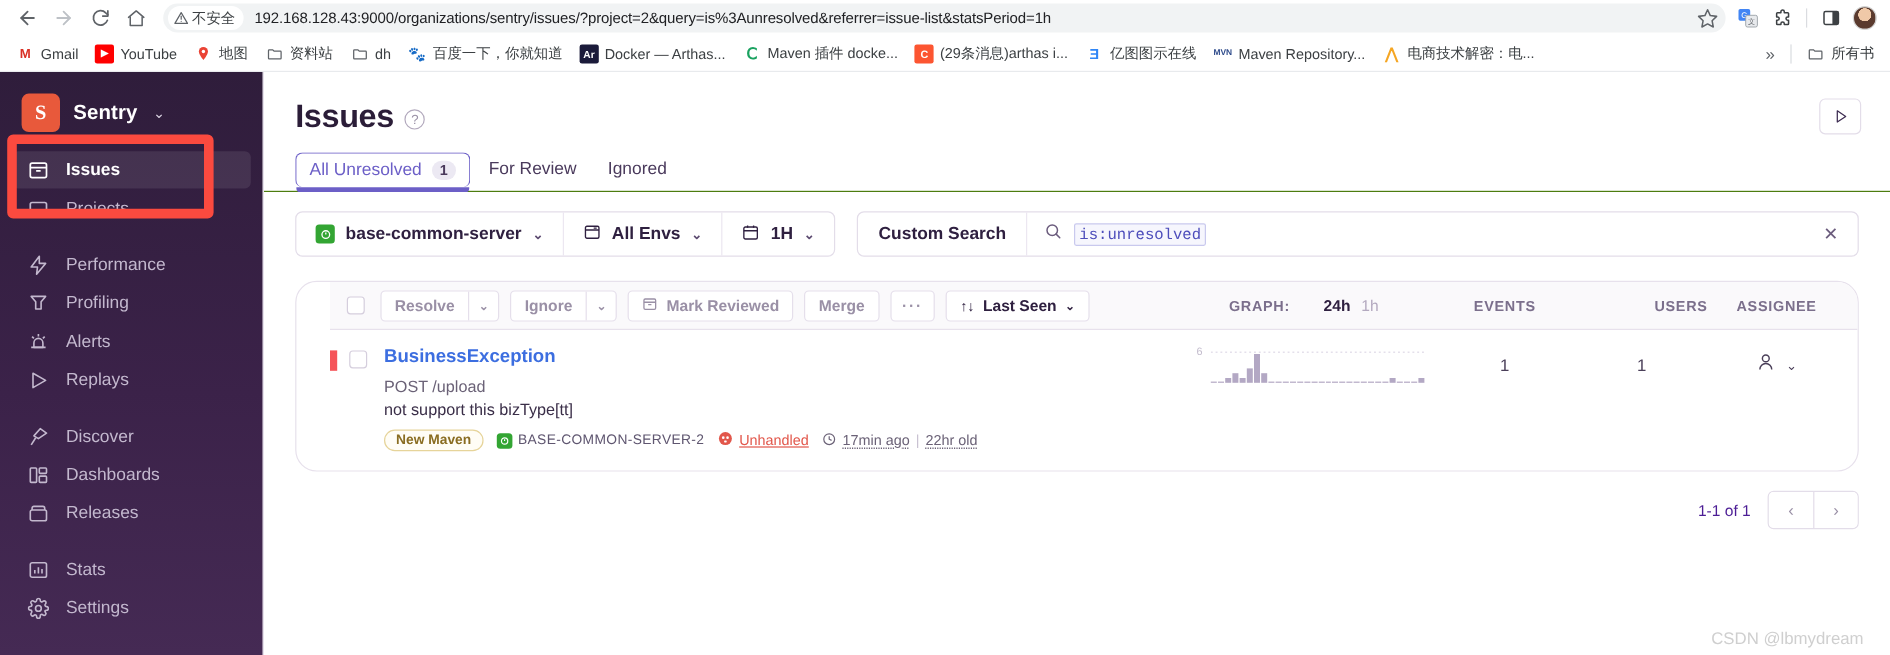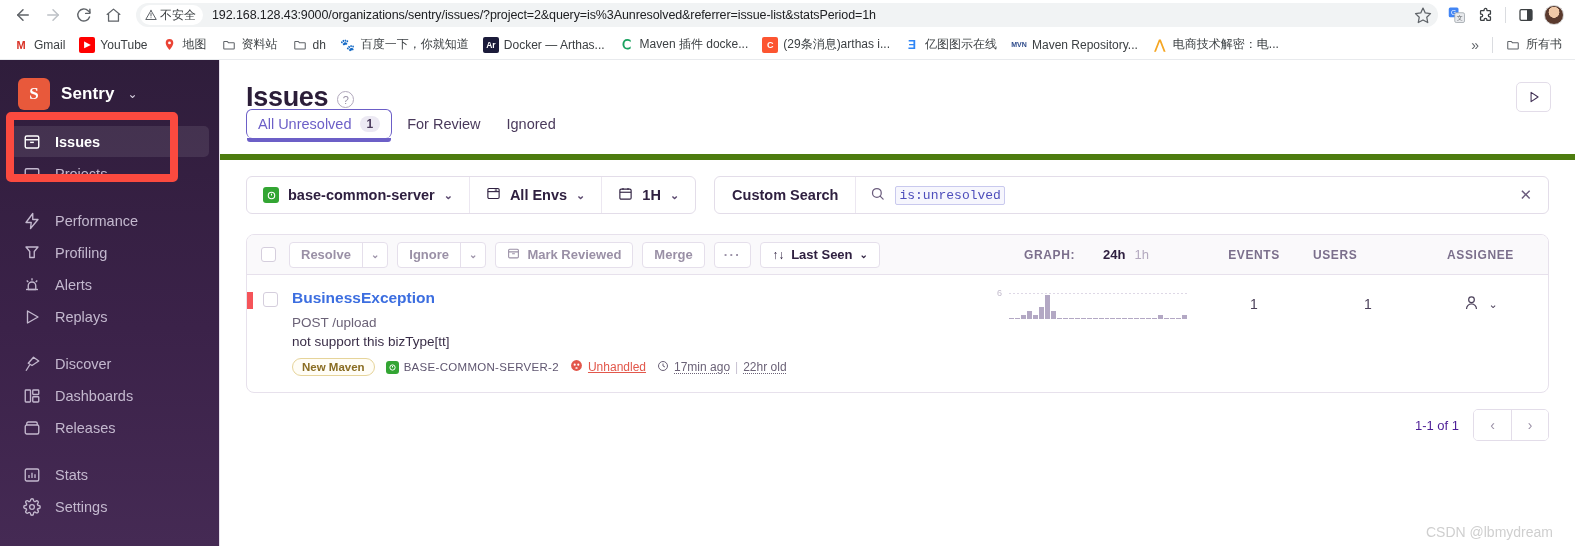--- a/index.html
+++ b/index.html
@@ -141,23 +141,23 @@
   }
   .play-btn {
     width: 35px; height: 30px; border: 1px solid #e3dde9;
     border-radius: 5px; background: #fff;
     display: flex; align-items: center; justify-content: center;
     color: #3e2d52;
   }
 
   
   .tabs {
-    display: flex; align-items: flex-end; gap: 4px;
-    padding: 14px 0 16px 26px;
-    border-bottom: 6px solid #4d7c0f;
+    display: flex; align-items: flex-start; gap: 4px;
+    padding: 14px 0 4px 26px;
+    border-bottom: 1px solid #4d7c0f;
     height: 47px;
   }
   .tab {
     display: flex; align-items: center; gap: 8px;
     padding: 6px 11px; font-size: 14.5px; color: #4a3a5c;
     border-radius: 5px 5px 0 0; position: relative;
     margin-bottom: 0px;
   }
   .tab.selected {
     color: #6c5fc7; border: 1px solid #6c5fc7;
@@ -210,22 +210,22 @@
     border: 1px solid #c9c9ee; border-radius: 2px;
     padding: 1px 3px;
   }
   .search-clear {
     display: flex; align-items: center; padding: 0 16px; color: #6b5c7d; font-size: 15px;
   }
 
   
   .panel {
     margin: 20px 26px 0 26px;
-    border: 1px solid #e7e1ec; border-radius: 8px;
-    background: #fff; overflow: hidden;
+    border: 1px solid #e7e1ec; border-radius: 18px;
+    background: #fff; overflow: hidden; padding-left: 28px;
   }
   .panel-head {
     display: flex; align-items: center;
     background: #faf9fb; border-bottom: 1px solid #e7e1ec;
     height: 40px; padding: 0 10px 0 14px;
   }
   .chk {
     width: 15px; height: 15px; border: 1px solid #d5cedd;
     border-radius: 3px; background: #fff; flex: none;
   }
@@ -682,21 +682,21 @@
           </div>
         </div>
 
         <div class="head-right">
           <div class="col-label graph-label">GRAPH:</div>
           <div class="graph-toggle">
             <span class="gt on">24h</span>
             <span class="gt">1h</span>
           </div>
           <div class="col-label col-events" style="text-align:center">EVENTS</div>
-          <div class="col-label col-users" style="text-align:left">USERS</div>
+          <div class="col-label col-users" style="text-align:right">USERS</div>
           <div class="col-label col-assignee" style="text-align:center">ASSIGNEE</div>
         </div>
       </div>
 
       <div class="issue-row">
         <div class="err-bar"></div>
         <div class="chk row-chk"></div>
         <div class="issue-main">
           <div class="issue-title-line">
             <span class="issue-type">BusinessException</span>

